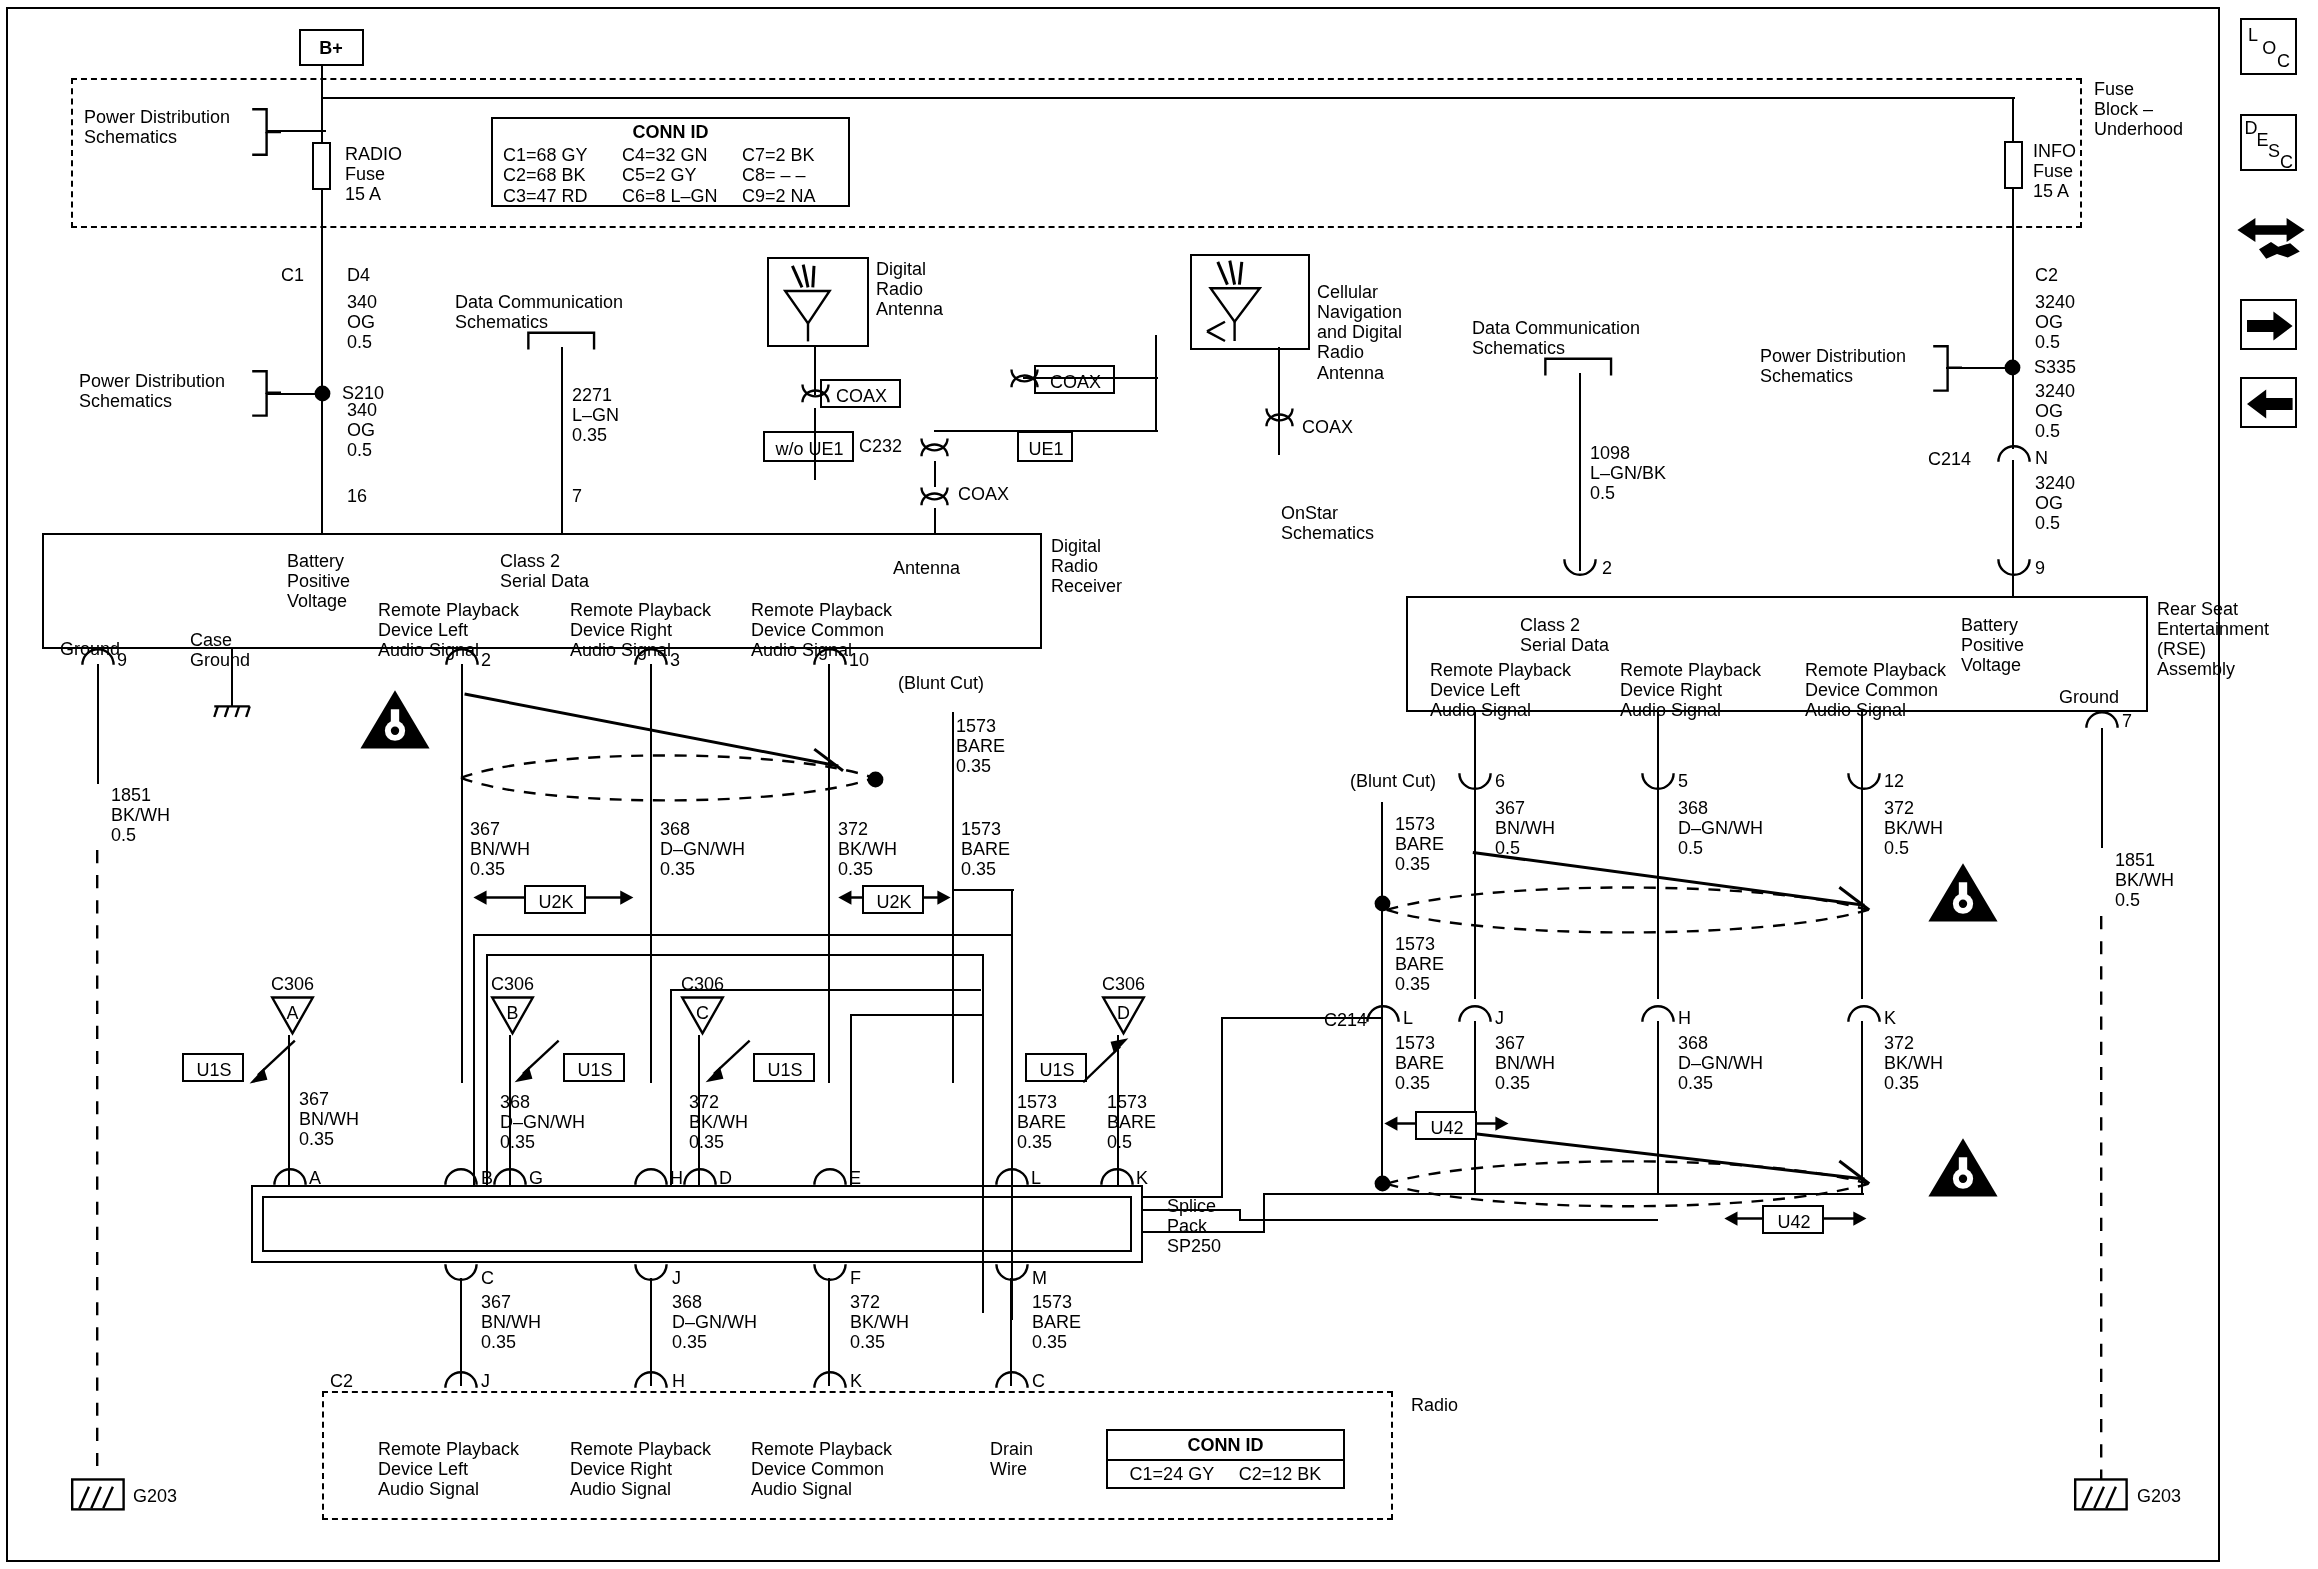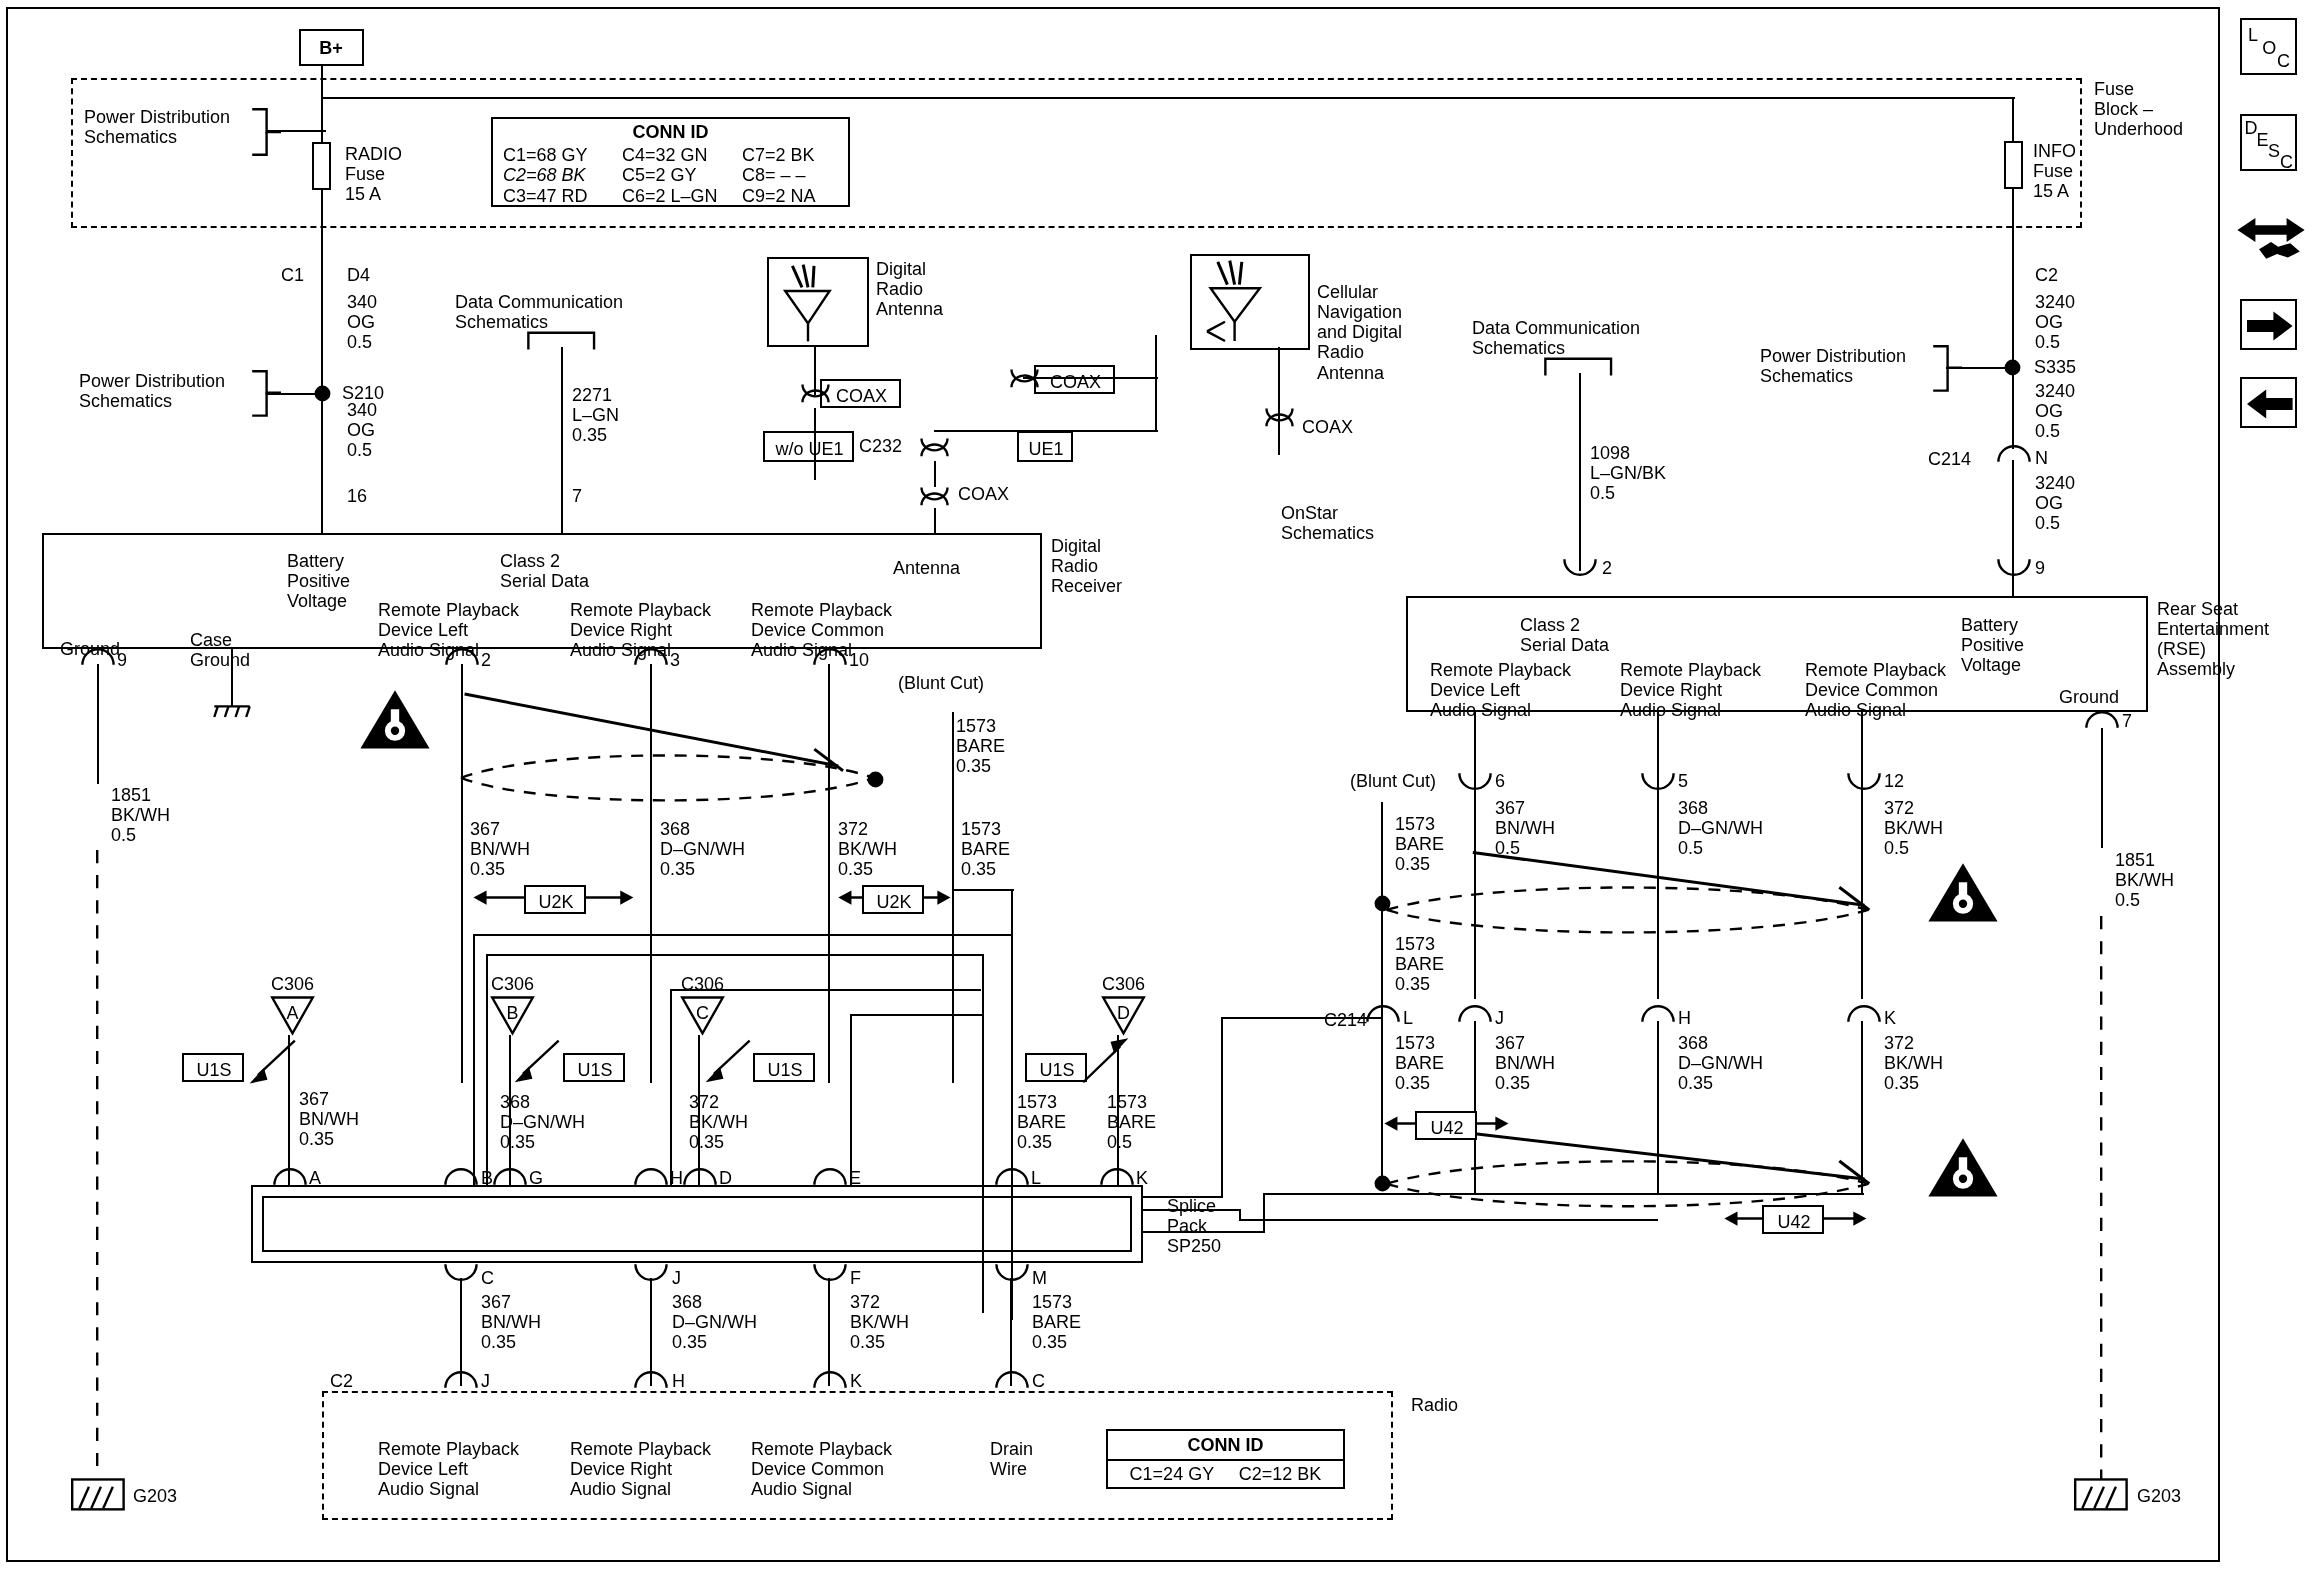--- a/index.html
+++ b/index.html
@@ -75,25 +75,25 @@
 
   <div class="ln h" style="left:321px;top:97px;width:1694px;"></div>
   <div class="ln v" style="left:321px;top:97px;height:24px;"></div>
   <div class="ln v" style="left:2012px;top:97px;height:44px;"></div>
 
   <div class="box" style="left:491px;top:117px;width:359px;height:90px;"></div>
   <div class="tc b" style="left:491px;top:122px;width:359px;">CONN ID</div>
   <div class="t" style="left:503px;top:145px;">C1=68 GY</div>
   <div class="t" style="left:622px;top:145px;">C4=32 GN</div>
   <div class="t" style="left:742px;top:145px;">C7=2 BK</div>
-  <div class="t" style="left:503px;top:165px;font-style:italic;">C2=68 BK</div>
+  <div class="t" style="left:503px;top:165px;">C2=68 BK</div>
   <div class="t" style="left:622px;top:165px;">C5=2 GY</div>
   <div class="t" style="left:742px;top:165px;">C8= – –</div>
   <div class="t" style="left:503px;top:186px;">C3=47 RD</div>
-  <div class="t" style="left:622px;top:186px;">C6=2 L–GN</div>
+  <div class="t" style="left:622px;top:186px;">C6=8 L–GN</div>
   <div class="t" style="left:742px;top:186px;">C9=2 NA</div>
 
   <div class="box" style="left:2004px;top:141px;width:19px;height:48px;"></div>
   <div class="ln v" style="left:2012px;top:188px;height:78px;"></div>
   <div class="t" style="left:2033px;top:141px;">INFO
 Fuse
 15 A</div>
 
   <div class="t" style="left:281px;top:265px;">C1</div>
   <div class="t" style="left:347px;top:265px;">D4</div>

